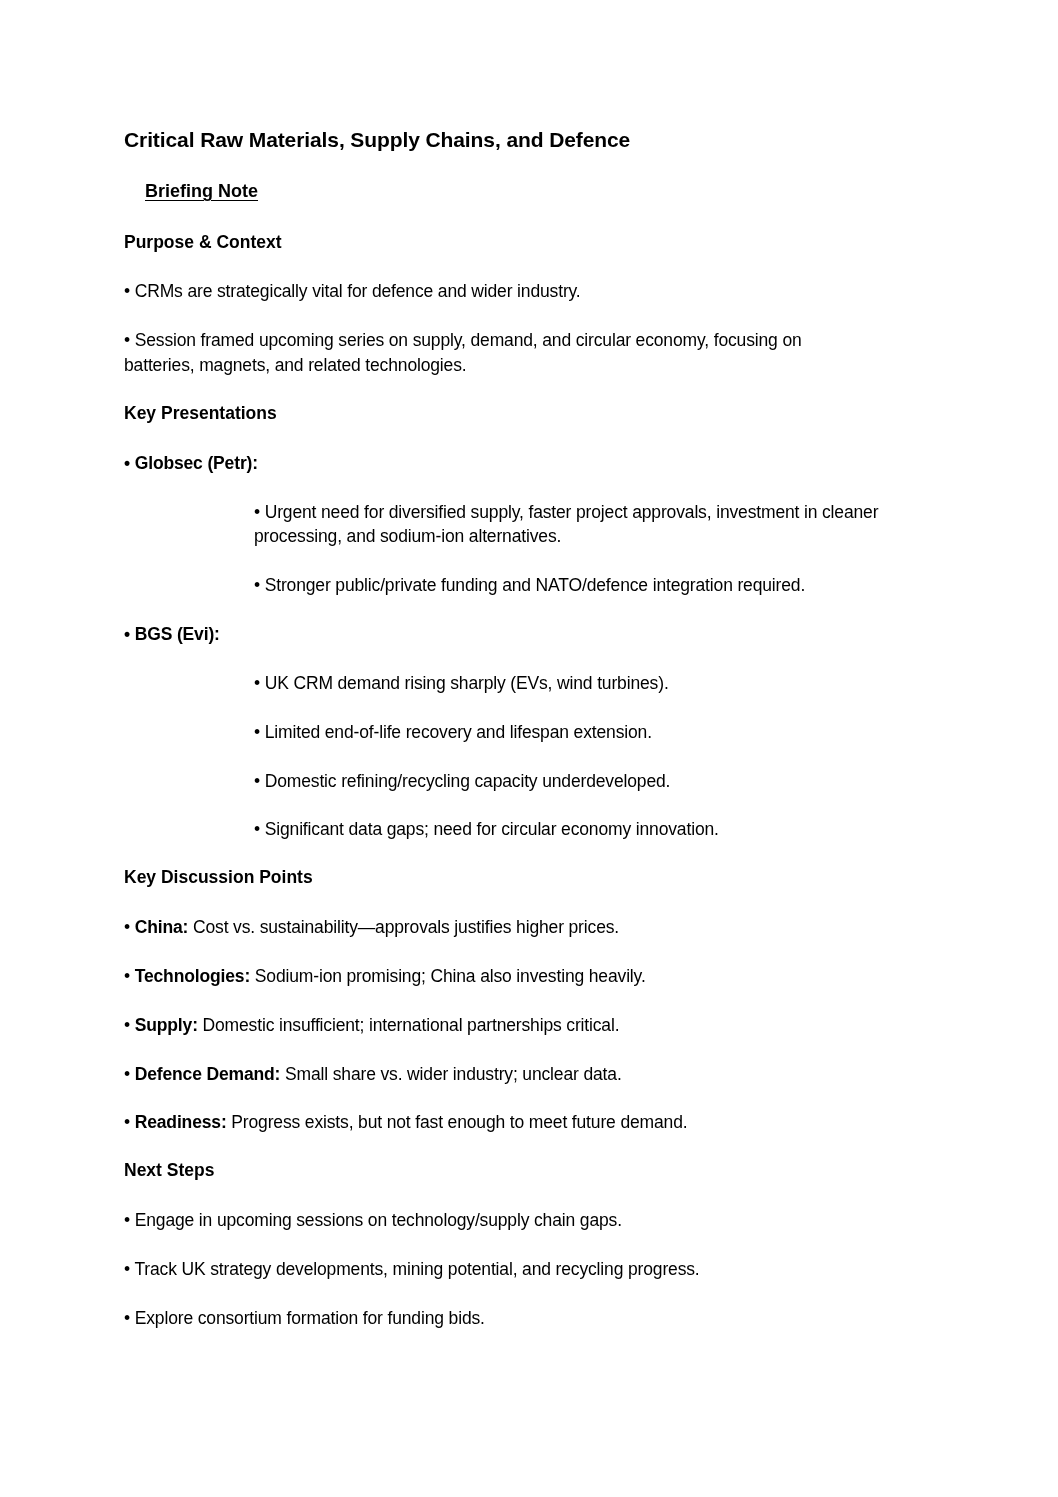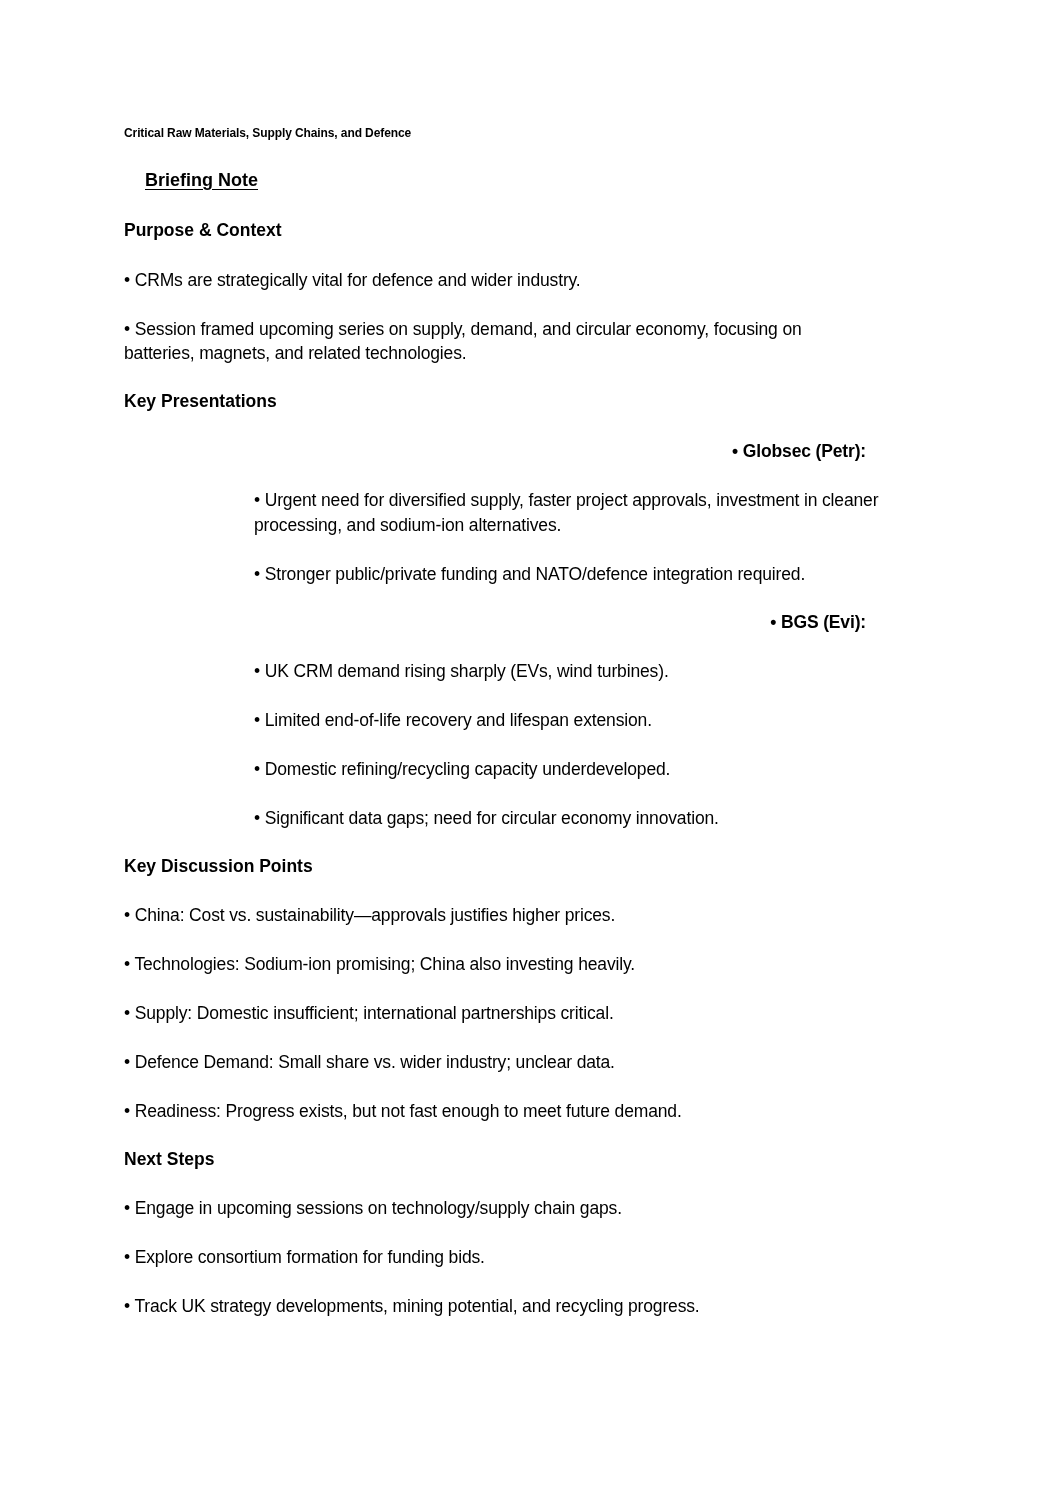--- a/index.html
+++ b/index.html
@@ -24,21 +24,21 @@
     position: absolute;
     left: 124px;
     top: 126px;
     width: 810px;
   }
   .para {
     margin: 0;
     padding: 0;
   }
   .title {
-    font-size: 12px;
+    font-size: 21px;
     font-weight: bold;
     letter-spacing: -0.1px;
     line-height: 1.3;
     margin-bottom: 27px;
   }
   .subtitle {
     font-size: 18px;
     font-weight: bold;
     line-height: 1.3;
     margin-bottom: 27px;
@@ -67,24 +67,23 @@
   }
   .bullet.level2 {
     margin-left: 130px;
     width: 680px;
   }
   .bullet .dot {
     display: inline;
   }
   .bullet.bold-item {
     font-weight: bold;
-    text-align: right;
   }
   .lead {
-    font-weight: normal;
+    font-weight: bold;
   }
 </style>
 </head>
 <body>
 
 <div class="page">
   <div class="doc-body">
 
     <p class="para title">Critical Raw Materials, Supply Chains, and Defence</p>
 
@@ -104,18 +103,18 @@
         <p class="para bullet level2"><span class="dot">• </span><span>Domestic refining/recycling capacity underdeveloped.</span></p>
         <p class="para bullet level2"><span class="dot">• </span><span>Significant data gaps; need for circular economy innovation.</span></p>
         <p class="para section-heading">Key Discussion Points</p>
         <p class="para bullet level1"><span class="dot">• </span><span class="lead">China:</span><span> Cost vs. sustainability—approvals justifies higher prices.</span></p>
         <p class="para bullet level1"><span class="dot">• </span><span class="lead">Technologies:</span><span> Sodium-ion promising; China also investing heavily.</span></p>
         <p class="para bullet level1"><span class="dot">• </span><span class="lead">Supply:</span><span> Domestic insufficient; international partnerships critical.</span></p>
         <p class="para bullet level1"><span class="dot">• </span><span class="lead">Defence Demand:</span><span> Small share vs. wider industry; unclear data.</span></p>
         <p class="para bullet level1"><span class="dot">• </span><span class="lead">Readiness:</span><span> Progress exists, but not fast enough to meet future demand.</span></p>
         <p class="para section-heading">Next Steps</p>
         <p class="para bullet level1"><span class="dot">• </span><span>Engage in upcoming sessions on technology/supply chain gaps.</span></p>
+        <p class="para bullet level1"><span class="dot">• </span><span>Track UK strategy developments, mining potential, and recycling progress.</span></p>
         <p class="para bullet level1"><span class="dot">• </span><span>Explore consortium formation for funding bids.</span></p>
-        <p class="para bullet level1"><span class="dot">• </span><span>Track UK strategy developments, mining potential, and recycling progress.</span></p>
       </div>
 
   </div>
 </div>
 
 </body></html>

